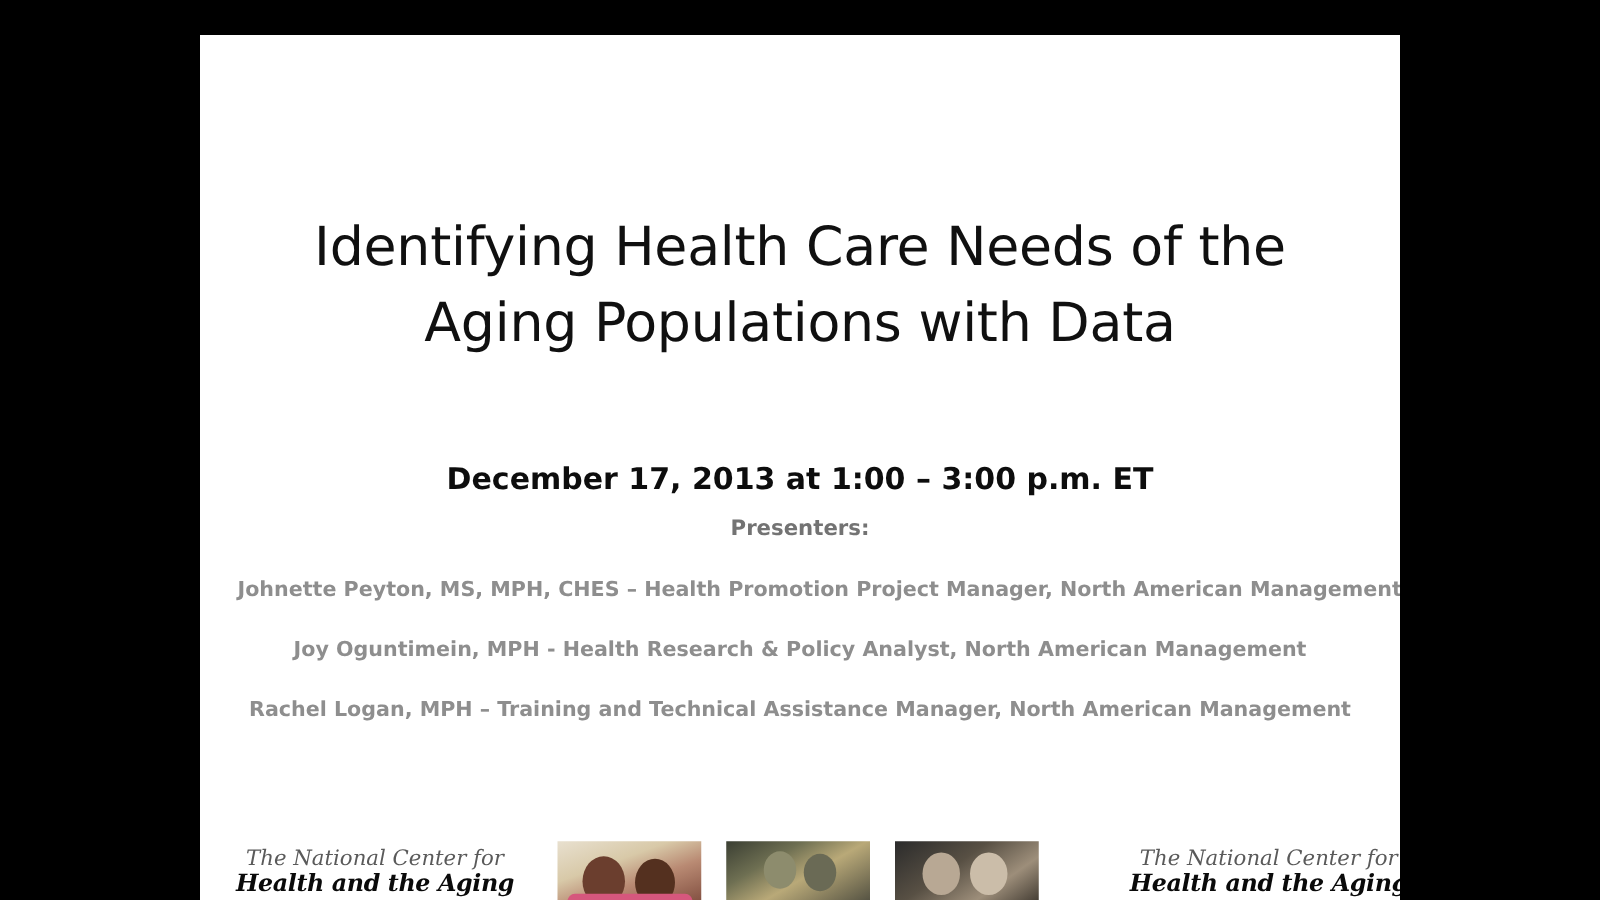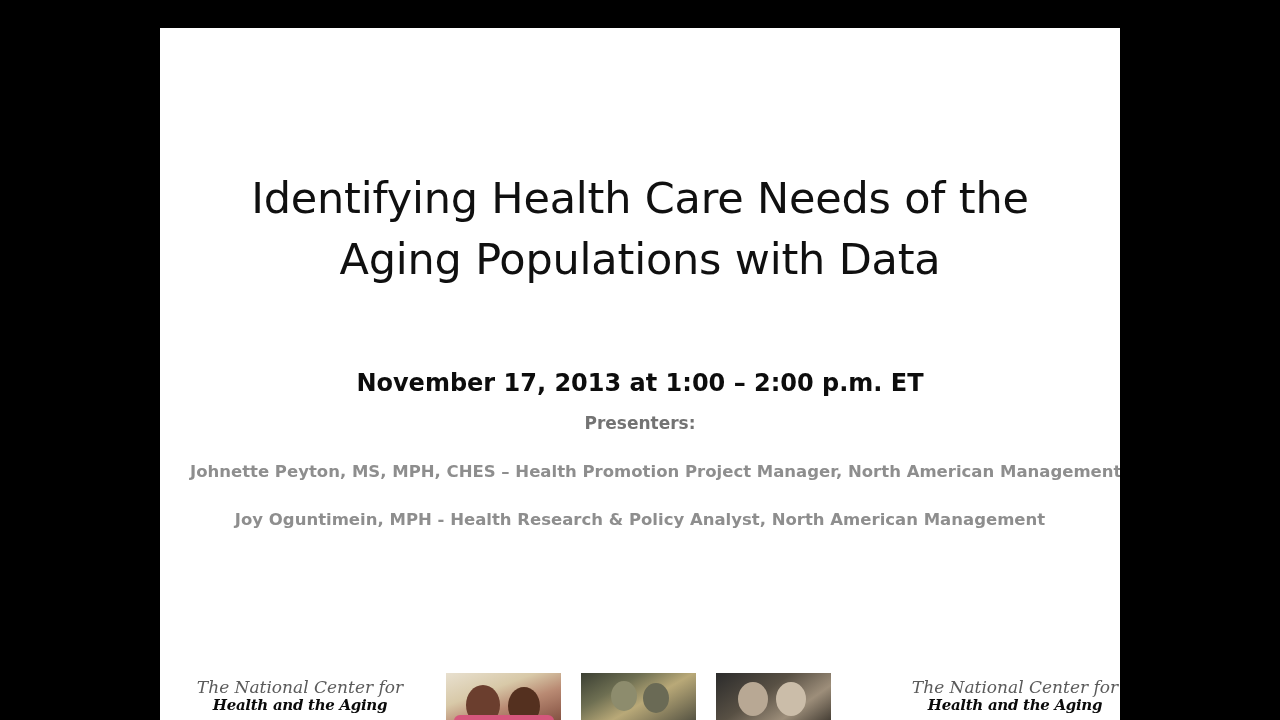--- a/index.html
+++ b/index.html
@@ -87,21 +87,21 @@
     font-family: "DejaVu Serif", serif;
     font-style: italic;
     font-size: 17px;
     color: #5a5a5a;
     line-height: 1.1;
   }
   .logo-line2 {
     font-family: "DejaVu Serif", serif;
     font-style: italic;
     font-weight: bold;
-    font-size: 15px;
+    font-size: 19px;
     color: #0a0a0a;
     line-height: 1.15;
     letter-spacing: -0.3px;
   }
 
   
   .photos {
     position: absolute;
     left: 286px;
     top: 645px;
@@ -147,26 +147,27 @@
 
 <div class="stage">
 
   <div class="pillar pillar-left"></div>
   <div class="pillar pillar-right"></div>
 
   <div class="slide">
 
     <div class="title">Identifying Health Care Needs of the Aging Populations with Data</div>
 
-    <div class="datetime">November 17, 2013 at 1:00 – 2:00 p.m. ET</div>
+    <div class="datetime">December 17, 2013 at 1:00 – 3:00 p.m. ET</div>
 
     <div class="presenters-label">Presenters:</div>
 
     <div class="presenter p1">Joy Oguntimein, MPH - Health Research &amp; Policy Analyst, North American Management</div>
     <div class="presenter p0">Johnette Peyton, MS, MPH, CHES – Health Promotion Project Manager, North American Management</div>
+    <div class="presenter p2">Rachel Logan, MPH – Training and Technical Assistance Manager, North American Management</div>
 
     <div class="logo logo-left">
       <div class="logo-line1">The National Center for</div>
       <div class="logo-line2">Health and the Aging</div>
     </div>
 
     <div class="logo logo-right">
       <div class="logo-line1">The National Center for</div>
       <div class="logo-line2">Health and the Aging</div>
     </div>

